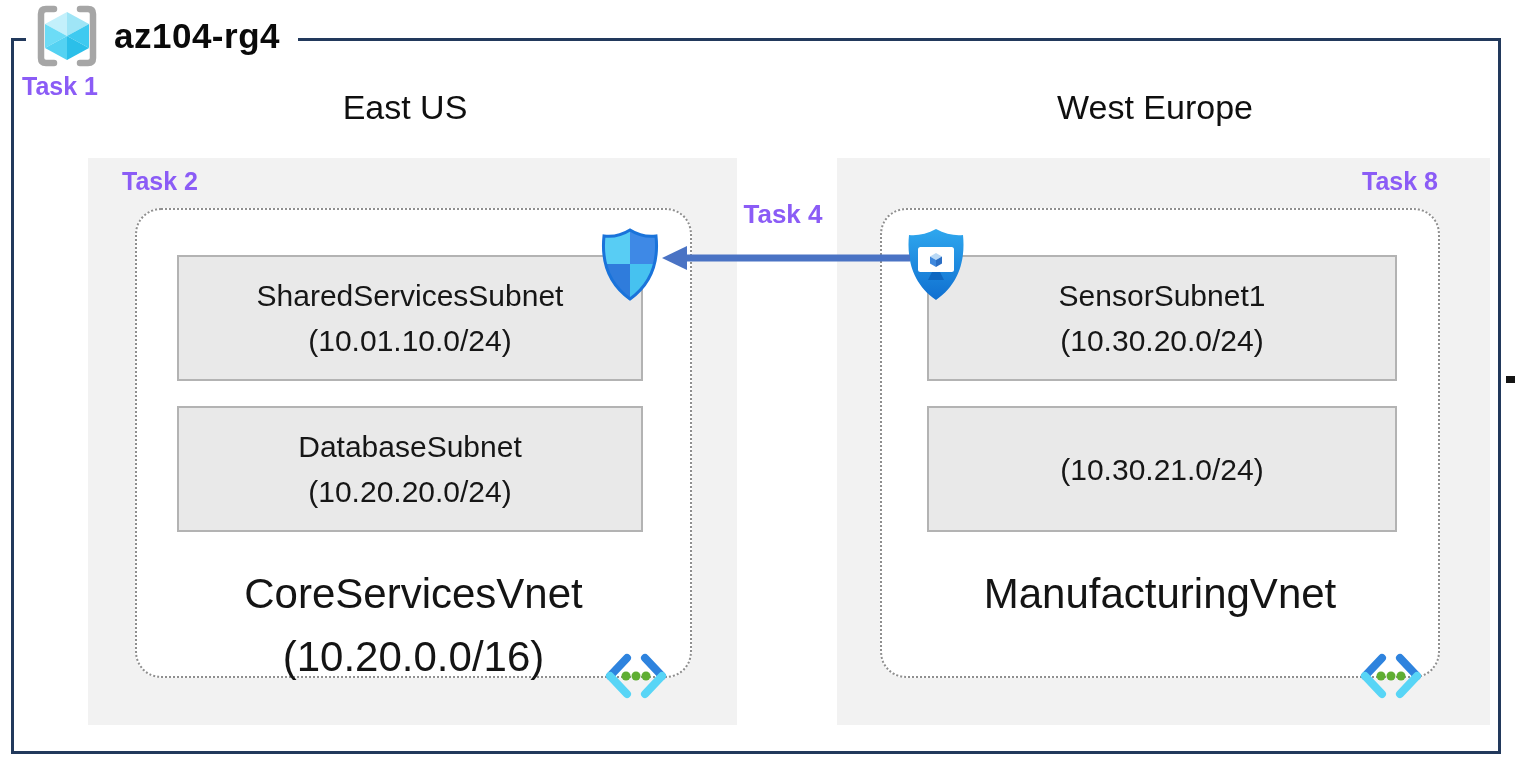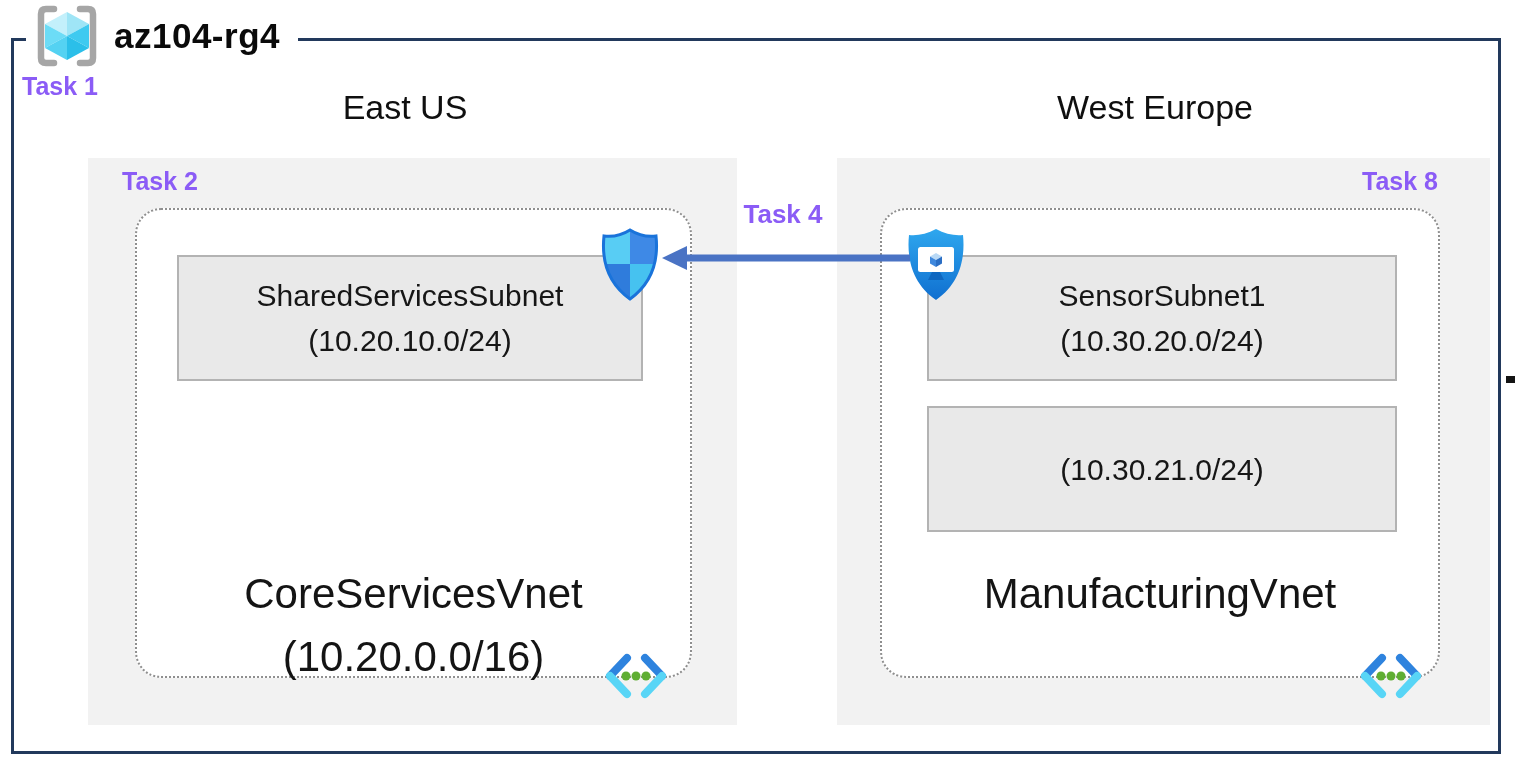--- a/index.html
+++ b/index.html
@@ -98,21 +98,25 @@
         <rect x="32" y="0" width="32" height="37" fill="#3e89e6"></rect>
         <rect x="0" y="37" width="32" height="38" fill="#2f7cdc"></rect>
         <rect x="32" y="37" width="32" height="38" fill="#46c2f0"></rect>
       </g>
       <path d="M32 3 C40 8 50 10 58 9 C60 28 57 54 32 72 C7 54 4 28 6 9 C14 10 24 8 32 3 Z" fill="none" stroke="#1a73da" stroke-width="3"></path>
     </svg>
 
     <div class="vnet east">
       <div class="subnet first">
         <span>SharedServicesSubnet</span>
-        <span>(10.20.10.0/24)</span>
+        <span>(10.01.10.0/24)</span>
+      </div>
+      <div class="subnet second">
+        <span>DatabaseSubnet</span>
+        <span>(10.20.20.0/24)</span>
       </div>
       <div class="vnet-label">
         <div>CoreServicesVnet</div>
         <div>(10.20.0.0/16)</div>
       </div>
       <svg class="vnet-icon" viewBox="0 0 66 48">
         <line x1="24" y1="6" x2="7" y2="24" stroke="#2e83de" stroke-width="8" stroke-linecap="round"></line>
         <line x1="7" y1="24" x2="24" y2="42" stroke="#58d5f6" stroke-width="8" stroke-linecap="round"></line>
         <line x1="42" y1="6" x2="59" y2="24" stroke="#2e83de" stroke-width="8" stroke-linecap="round"></line>
         <line x1="59" y1="24" x2="42" y2="42" stroke="#58d5f6" stroke-width="8" stroke-linecap="round"></line>

